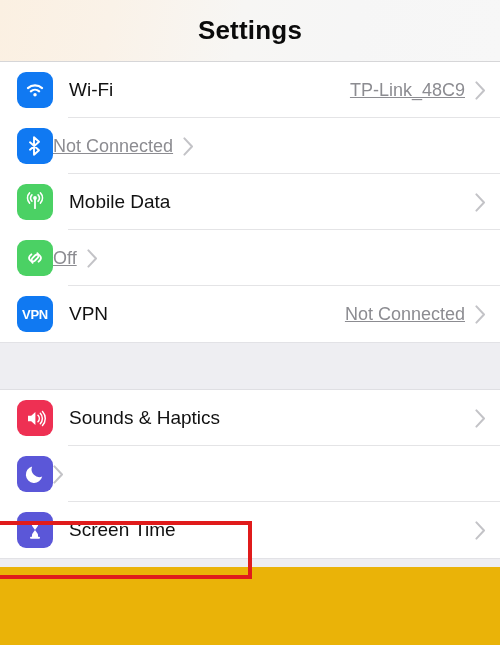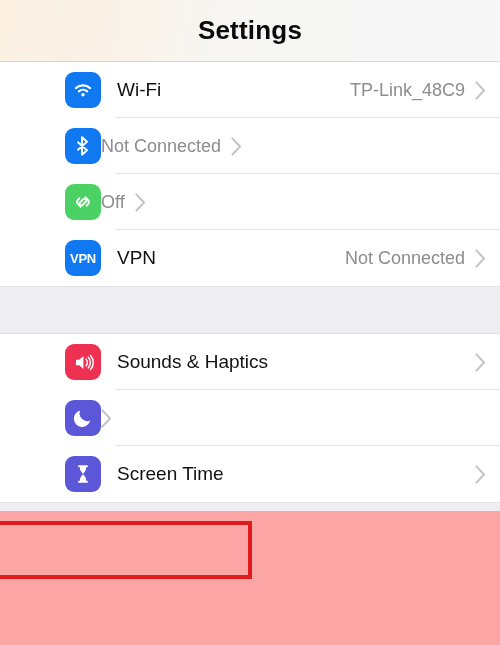--- a/index.html
+++ b/index.html
@@ -13,21 +13,21 @@
   body {
     font-family: "Liberation Sans", sans-serif;
     background: #ffffff;
     -webkit-font-smoothing: antialiased;
   }
 
   .phone {
     position: relative;
     width: 500px;
     height: 645px;
-    background: #fca5a5;
+    background: #eab308;
     overflow: hidden;
   }
 
   
   .header {
     position: relative;
     height: 62px;
     background: linear-gradient(100deg, #fbf0e2 0%, #faf2e8 22%, #f7f6f4 48%, #f6f6f6 70%, #f7f7f7 100%);
     display: flex;
     align-items: center;
@@ -61,21 +61,20 @@
   }
 
   
   .row {
     position: relative;
     display: flex;
     align-items: center;
     height: 56px;
     padding-left: 17px;
     background: #ffffff;
-    margin-left: 48px;
   }
   .row .sep {
     position: absolute;
     left: 68px;
     right: 0;
     bottom: 0;
     height: 1px;
     background: #e4e4e6;
   }
   .row:last-child .sep { display: none; }
@@ -106,20 +105,21 @@
     font-size: 19px;
     color: #111111;
     flex: 1 1 auto;
     white-space: nowrap;
   }
   .row-value {
     font-size: 18px;
     color: #8c8c91;
     margin-right: 10px;
     white-space: nowrap;
+    text-decoration: underline;
   }
   .chevron {
     margin-right: 14px;
     flex: 0 0 auto;
     display: flex;
     align-items: center;
   }
 
   
   .highlight-box {
@@ -170,20 +170,39 @@
           <div class="row-value">Not Connected</div>
           <div class="chevron">
             <svg width="11" height="19" viewBox="0 0 11 19">
               <path d="M1.4 1.4L9 9.5l-7.6 8.1" stroke="#c3c3c7" stroke-width="2" fill="none" stroke-linecap="round" stroke-linejoin="round"></path>
             </svg>
           </div>
           <div class="sep"></div>
         </div>
         <div class="row">
           <div class="icon-tile" style="background: rgb(75, 209, 100);">
+            <svg width="26" height="26" viewBox="0 0 26 26">
+              <circle cx="13" cy="9" r="1.9" fill="#fff"></circle>
+              <path d="M13 10.6v8.6" stroke="#fff" stroke-width="1.8" stroke-linecap="round"></path>
+              <path d="M9.9 12.1a4.2 4.2 0 0 1 0-6.2" stroke="#fff" stroke-width="1.6" fill="none" stroke-linecap="round"></path>
+              <path d="M16.1 5.9a4.2 4.2 0 0 1 0 6.2" stroke="#fff" stroke-width="1.6" fill="none" stroke-linecap="round"></path>
+              <path d="M7.6 14.1a7.2 7.2 0 0 1 0-10.2" stroke="#fff" stroke-width="1.5" fill="none" stroke-linecap="round"></path>
+              <path d="M18.4 3.9a7.2 7.2 0 0 1 0 10.2" stroke="#fff" stroke-width="1.5" fill="none" stroke-linecap="round"></path>
+            </svg>
+          </div>
+          <div class="row-label">Mobile Data</div>
+          <div class="chevron">
+            <svg width="11" height="19" viewBox="0 0 11 19">
+              <path d="M1.4 1.4L9 9.5l-7.6 8.1" stroke="#c3c3c7" stroke-width="2" fill="none" stroke-linecap="round" stroke-linejoin="round"></path>
+            </svg>
+          </div>
+          <div class="sep"></div>
+        </div>
+        <div class="row">
+          <div class="icon-tile" style="background: rgb(75, 209, 100);">
             <svg width="24" height="24" viewBox="0 0 24 24">
               <path d="M14.4 7.2a3.4 3.4 0 0 1 0 4.9l-2.6 2.6a3.5 3.5 0 0 1-4.9-4.9l1.5-1.5" stroke="#fff" stroke-width="1.85" fill="none" stroke-linecap="round"></path>
               <path d="M9.6 16.8a3.4 3.4 0 0 1 0-4.9l2.6-2.6a3.5 3.5 0 0 1 4.9 4.9l-1.5 1.5" stroke="#fff" stroke-width="1.85" fill="none" stroke-linecap="round"></path>
             </svg>
           </div>
           <div class="row-value">Off</div>
           <div class="chevron">
             <svg width="11" height="19" viewBox="0 0 11 19">
               <path d="M1.4 1.4L9 9.5l-7.6 8.1" stroke="#c3c3c7" stroke-width="2" fill="none" stroke-linecap="round" stroke-linejoin="round"></path>
             </svg>

